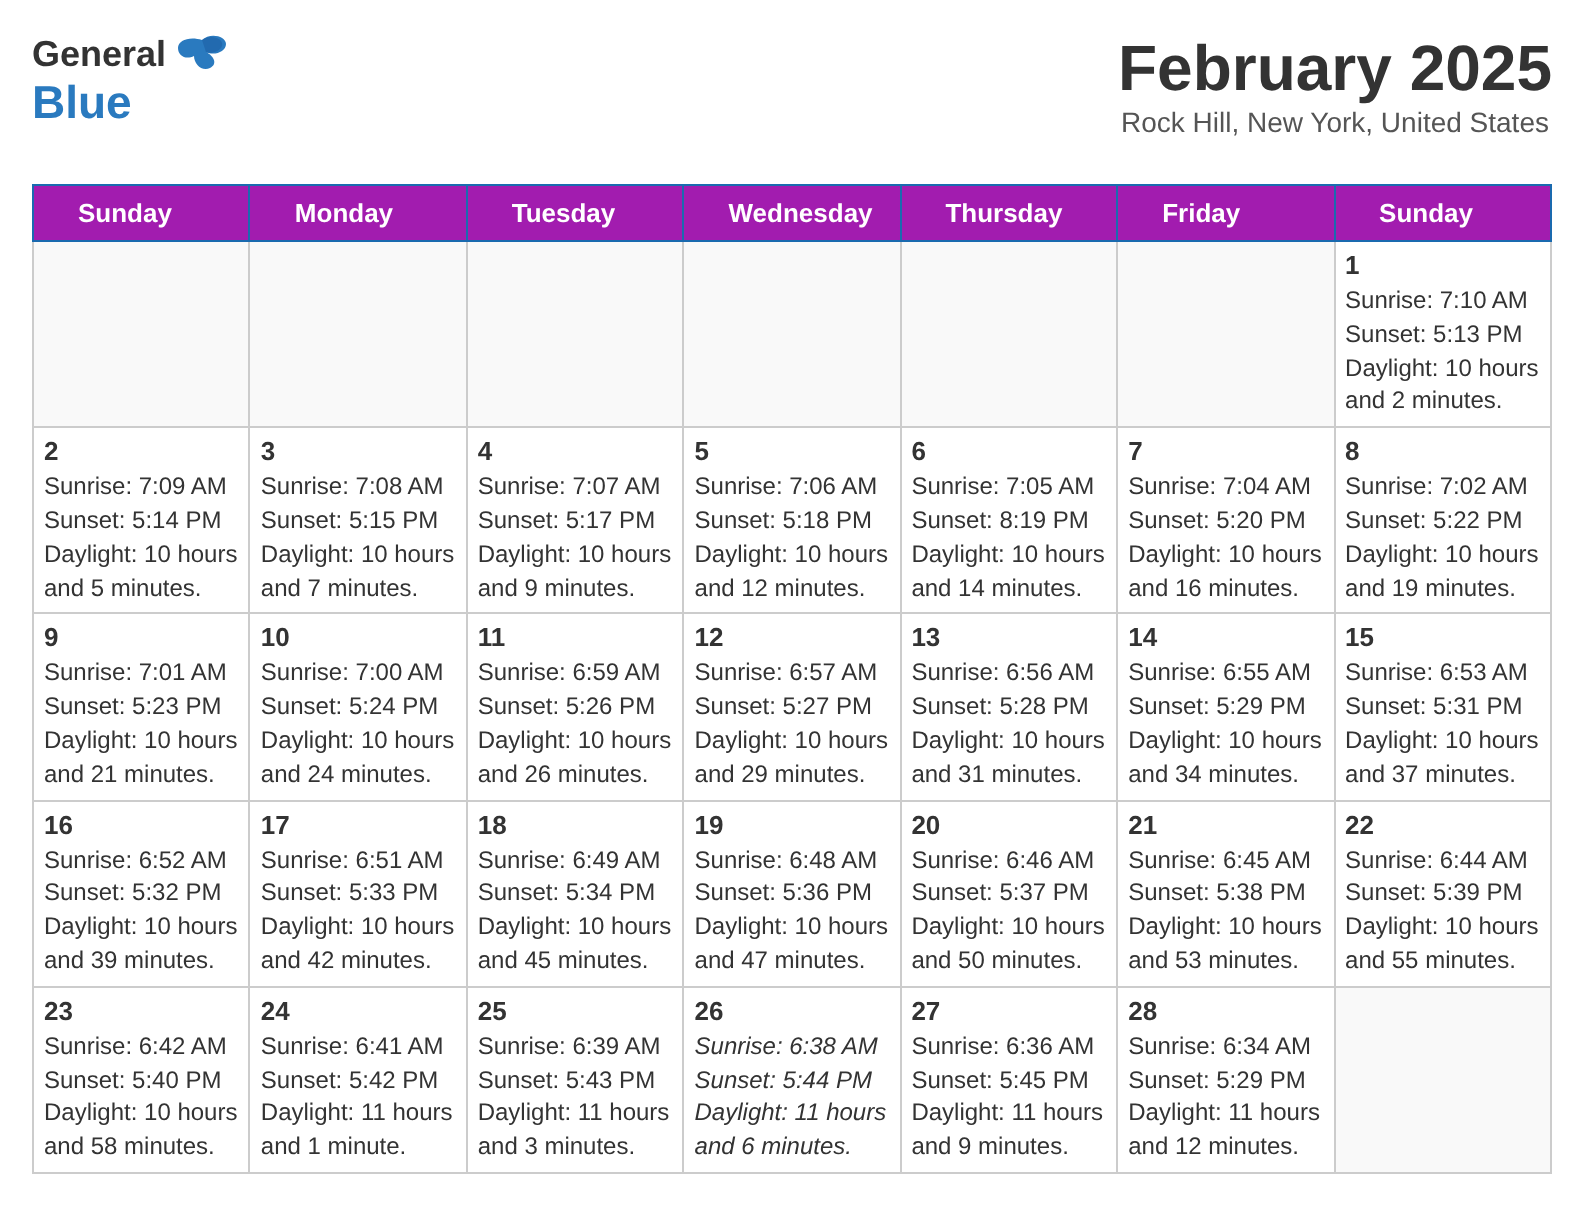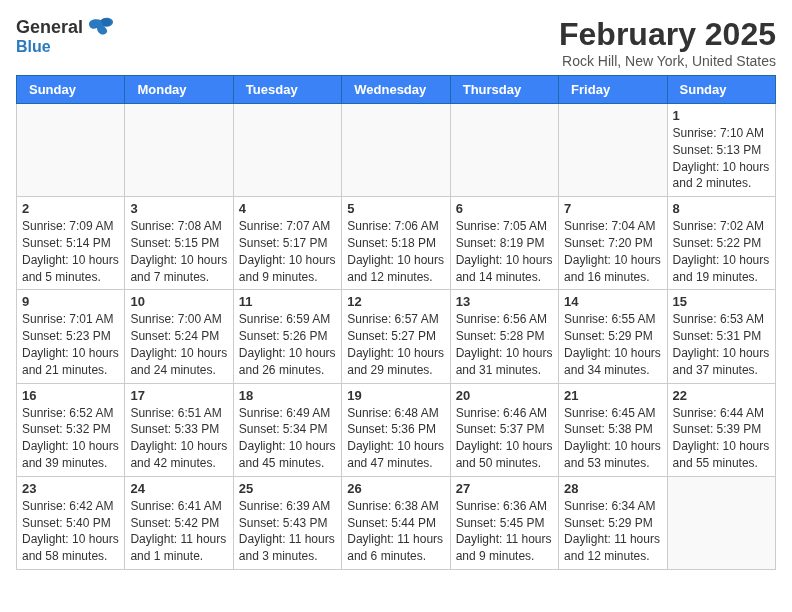--- a/index.html
+++ b/index.html
@@ -7,65 +7,65 @@
       font-family: Arial, sans-serif;
       background: #fff;
       width: 792px;
       min-height: 612px;
       padding: 16px;
     }
     .header-area {
       display: flex;
       justify-content: space-between;
       align-items: flex-start;
-      margin-bottom: 6px;
+      margin-bottom: 23px;
     }
     .logo {
       display: flex;
       flex-direction: column;
       align-items: flex-start;
     }
     .logo-text-general {
       font-size: 18px;
       font-weight: bold;
       color: #333;
     }
     .logo-text-blue {
-      font-size: 16px;
+      font-size: 23px;
       font-weight: bold;
       color: #2a7abf;
     }
     .logo-top {
       display: flex;
       align-items: center;
       gap: 2px;
     }
     .title-area {
-      text-align: right;
+      text-align: center;
     }
     .calendar-title {
       font-size: 32px;
       font-weight: bold;
       color: #333;
     }
     .calendar-subtitle {
       font-size: 14px;
       color: #555;
     }
     table {
       width: 100%;
       border-collapse: collapse;
       table-layout: fixed;
     }
     thead tr th {
-      background: #3b82f6;
+      background: #a21caf;
       color: #fff;
       font-size: 13px;
       font-weight: bold;
-      padding: 6px 12px;
+      padding: 6px 22px;
       text-align: left;
       border: 1px solid #1a6aaf;
     }
     tbody tr td {
       border: 1px solid #ccc;
       vertical-align: top;
       padding: 4px 5px;
       height: 90px;
       font-size: 11px;
       color: #333;
@@ -167,21 +167,21 @@
         <td>
           <span class="day-number">6</span>
           <div class="day-info" style="white-space: pre-wrap;">Sunrise: 7:05 AM
 Sunset: 8:19 PM
 Daylight: 10 hours
 and 14 minutes.</div>
         </td>
         <td>
           <span class="day-number">7</span>
           <div class="day-info" style="white-space: pre-wrap;">Sunrise: 7:04 AM
-Sunset: 7:20 PM
+Sunset: 5:20 PM
 Daylight: 10 hours
 and 16 minutes.</div>
         </td>
         <td>
           <span class="day-number">8</span>
           <div class="day-info" style="white-space: pre-wrap;">Sunrise: 7:02 AM
 Sunset: 5:22 PM
 Daylight: 10 hours
 and 19 minutes.</div>
         </td>
@@ -305,21 +305,21 @@
         </td>
         <td>
           <span class="day-number">25</span>
           <div class="day-info" style="white-space: pre-wrap;">Sunrise: 6:39 AM
 Sunset: 5:43 PM
 Daylight: 11 hours
 and 3 minutes.</div>
         </td>
         <td>
           <span class="day-number">26</span>
-          <div class="day-info" style="white-space: pre-wrap;">Sunrise: 6:38 AM
+          <div class="day-info" style="white-space: pre-wrap; font-style: italic;">Sunrise: 6:38 AM
 Sunset: 5:44 PM
 Daylight: 11 hours
 and 6 minutes.</div>
         </td>
         <td>
           <span class="day-number">27</span>
           <div class="day-info" style="white-space: pre-wrap;">Sunrise: 6:36 AM
 Sunset: 5:45 PM
 Daylight: 11 hours
 and 9 minutes.</div>

